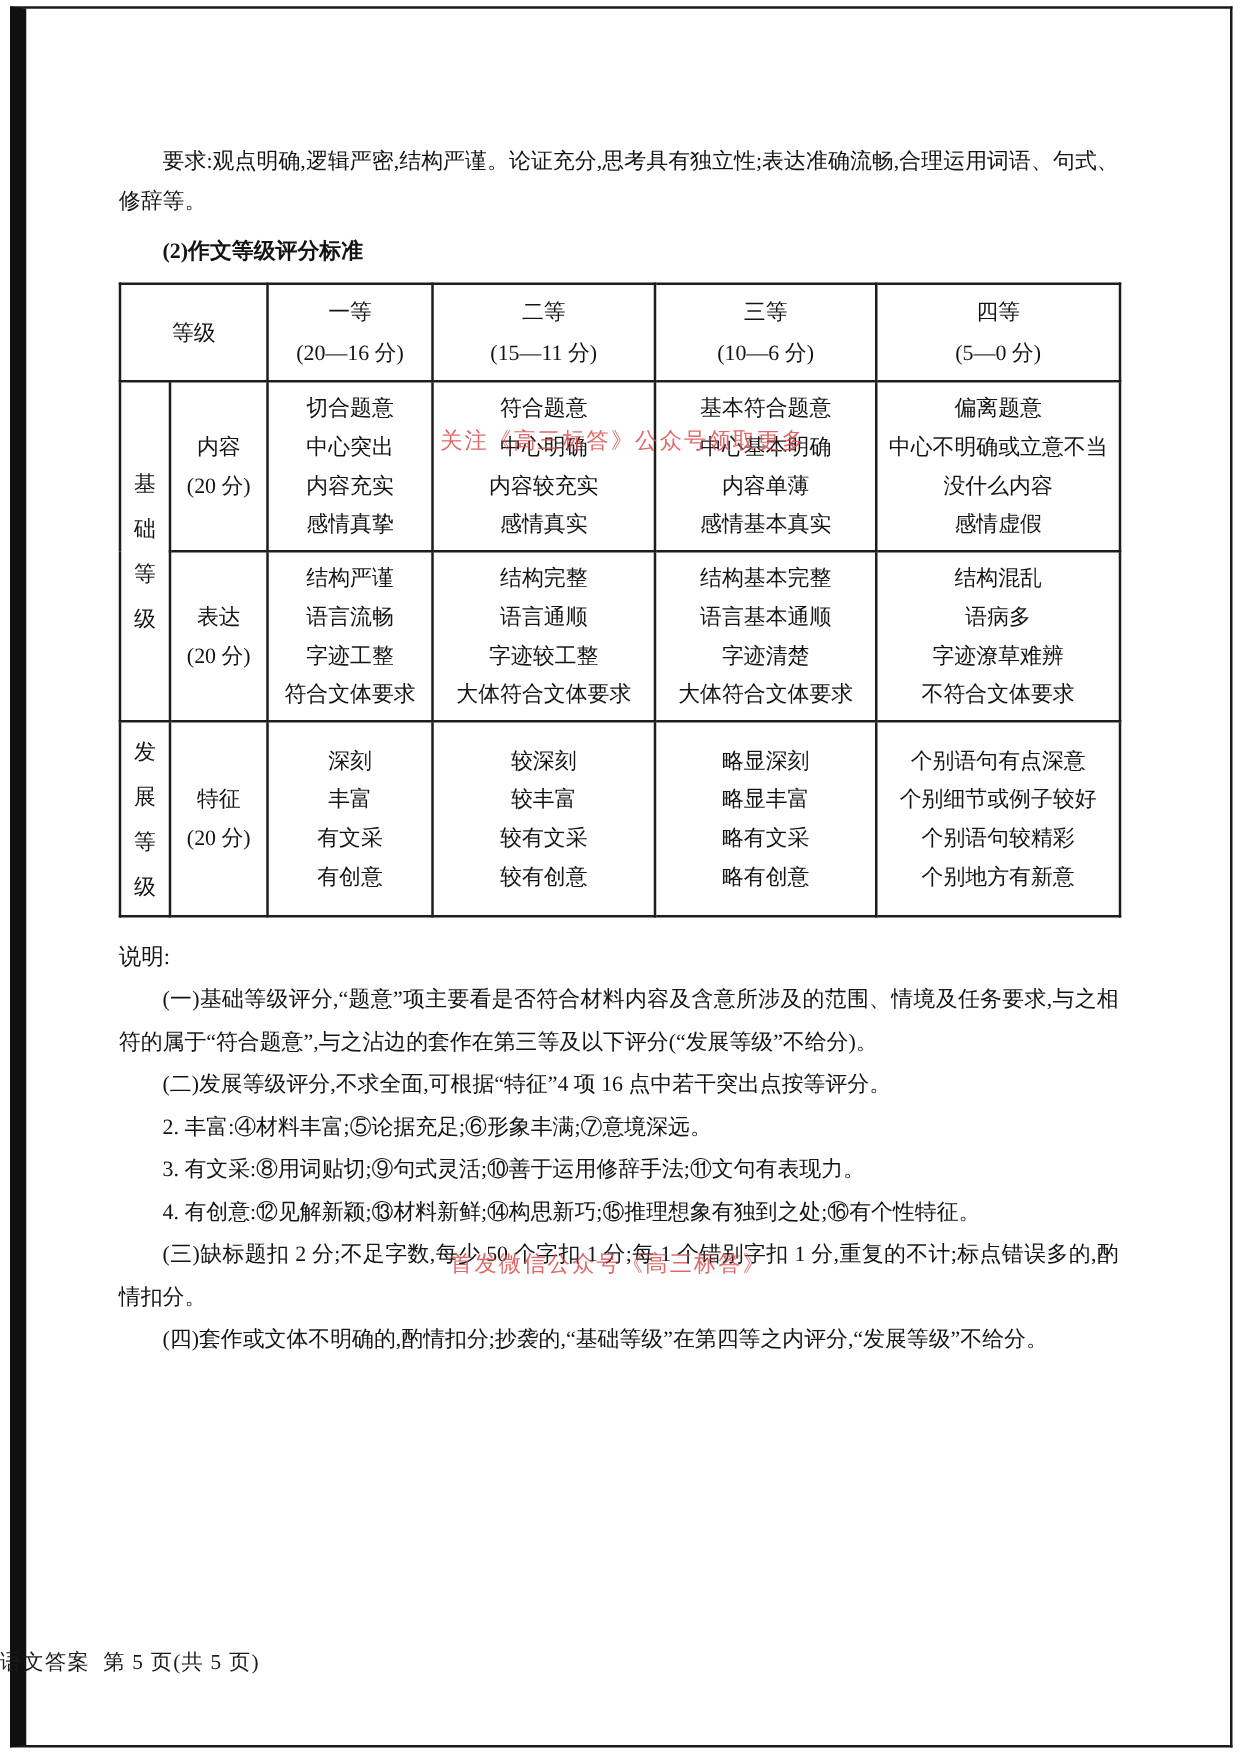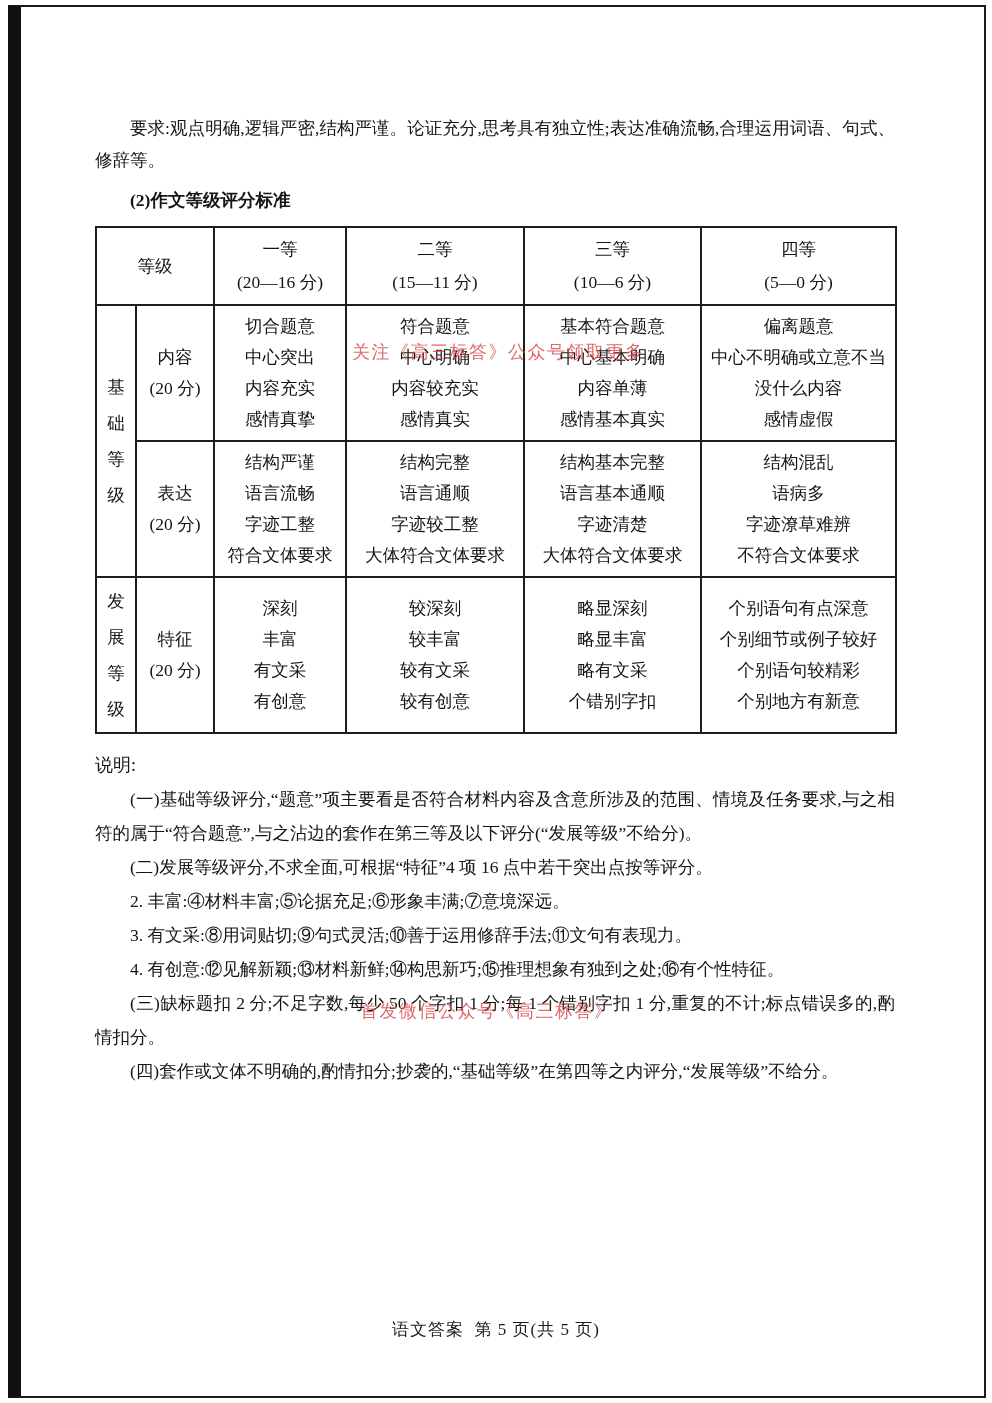--- a/index.html
+++ b/index.html
@@ -32,21 +32,21 @@
   .vlabel{display:inline-block;width:1.15em;word-break:break-all;line-height:36px;text-align:center;}
   .notes-label{font-size:18px;line-height:34px;margin:14px 0 0;}
   .note-para{font-size:17.5px;line-height:34px;text-indent:2em;text-align:justify;}
   .watermark{
     position:absolute;color:#d94f4f;opacity:.85;font-size:18px;
     letter-spacing:1.5px;font-weight:500;white-space:nowrap;
   }
   .wm1{top:340px;left:352px;}
   .wm2{top:999px;left:360px;}
   .footer{
-    position:absolute;top:1318px;left:0;width:992px;text-align:center;
+    position:absolute;top:1318px;left:0;width:992px;
     font-size:17px;letter-spacing:1px;white-space:pre;color:#1a1a1a;
   }
 </style>
 </head>
 <body>
 
 <div class="scan-frame"></div>
 
 <div class="content">
 
@@ -162,21 +162,21 @@
         <td>
             <div class="cl">较深刻</div>
             <div class="cl">较丰富</div>
             <div class="cl">较有文采</div>
             <div class="cl">较有创意</div>
           </td>
         <td>
             <div class="cl">略显深刻</div>
             <div class="cl">略显丰富</div>
             <div class="cl">略有文采</div>
-            <div class="cl">个错别字扣</div>
+            <div class="cl">略有创意</div>
           </td>
         <td>
             <div class="cl">个别语句有点深意</div>
             <div class="cl">个别细节或例子较好</div>
             <div class="cl">个别语句较精彩</div>
             <div class="cl">个别地方有新意</div>
           </td>
       </tr>
     </tbody>
   </table>

